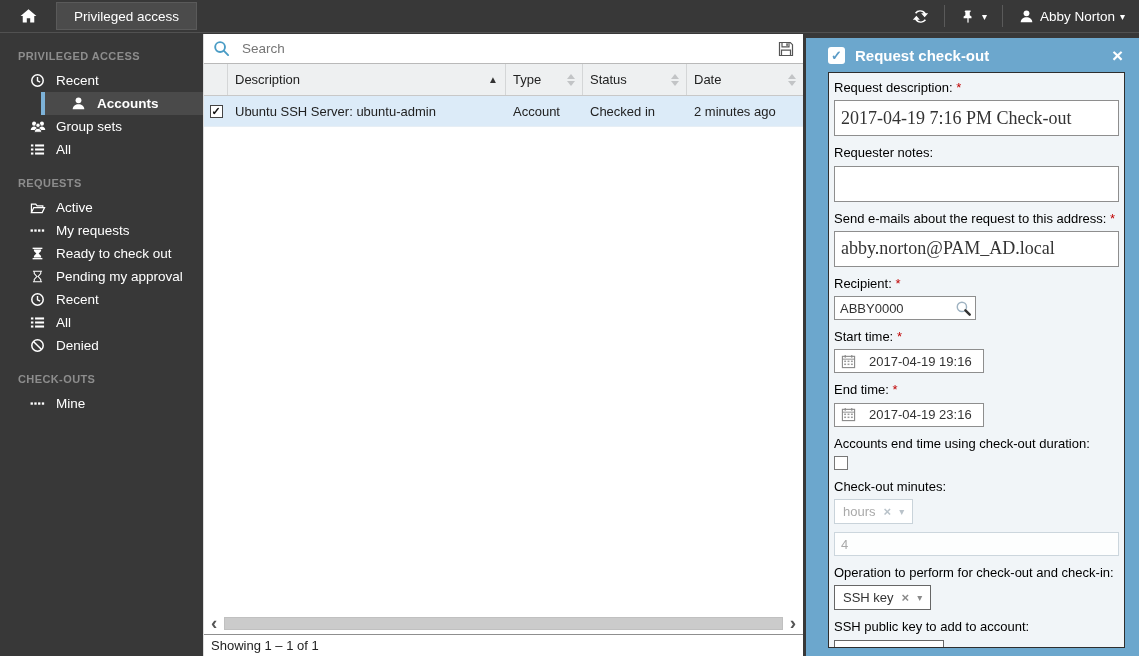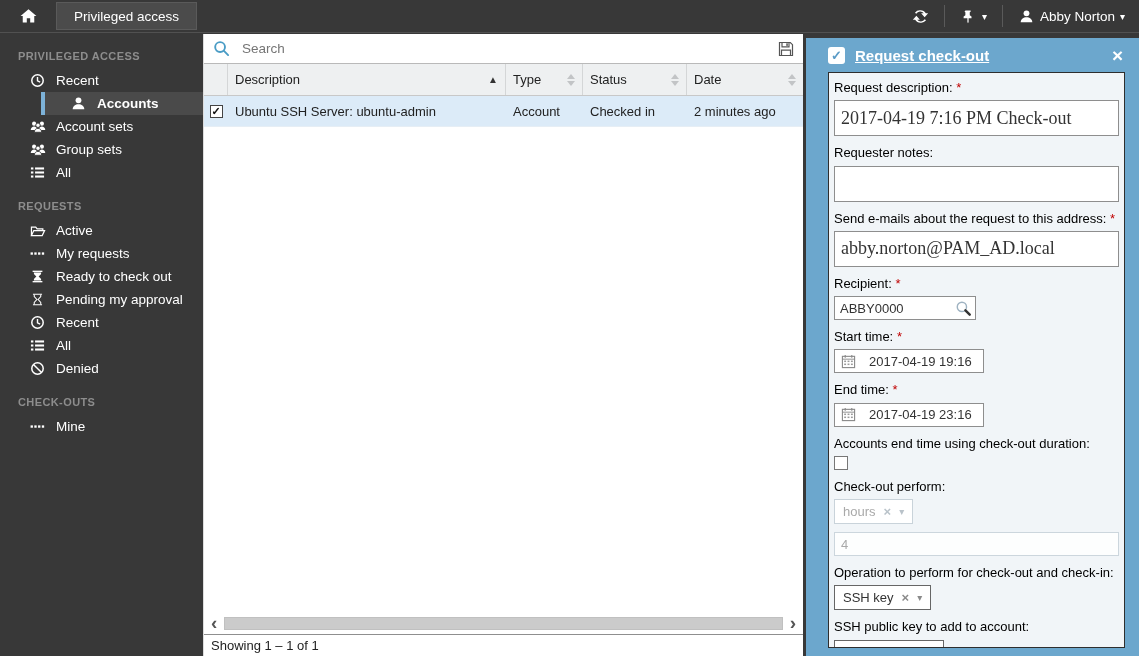--- a/index.html
+++ b/index.html
@@ -58,21 +58,21 @@
   .track { flex:1; height:13px; background:#cbcbcb; border:1px solid #c0c0c0; cursor:pointer; }
   .statusbar { height:22px; border-top:1px solid #8f8f8f; font-size:13px; color:#222;
     display:flex; align-items:center; padding:0 7px; flex:none; }
 
   
   .panel { position:absolute; left:806px; top:38px; right:0; bottom:0; background:#6ca7cd;
     display:flex; flex-direction:column; }
   .panel-hdr { height:34px; display:flex; align-items:center; padding:0 16px 0 22px; color:#fff; flex:none; }
   .hdr-check { width:17px; height:17px; background:#fff; border-radius:3px; color:#5a9bc6; font-weight:bold;
     font-size:13px; display:flex; align-items:center; justify-content:center; margin-right:10px; }
-  .panel-title { font-size:15px; font-weight:bold; flex:1;text-decoration:underline; }
+  .panel-title { font-size:15px; font-weight:bold; flex:1; }
   .close-x { font-size:19px; font-weight:bold; cursor:pointer; line-height:1; }
   .panel-body { flex:1; margin:0 14px 8px 22px; background:#f1f5f8; border:1px solid #2e2e2e;
     padding:7px 5px; overflow:hidden; font-size:13px; color:#111; }
   .fld { margin-bottom:9px; }
   .flabel { margin-bottom:4px; line-height:1.25; color:#000; }
   .req { color:#c00000; }
   .tinput { width:100%; height:36px; border:1px solid #8e8e8e; padding:0 6px; font-size:18px; color:#333;
     background:#fff; font-family:Liberation Serif, serif; outline:none; }
   .recipient-box { width:142px; height:24px; border:1px solid #8e8e8e; background:#fff;
     display:flex; align-items:center; padding-right:3px; }
@@ -164,35 +164,20 @@
           <g fill="currentColor">
             <circle cx="4.6" cy="4.8" r="2.3"></circle>
             <circle cx="13.4" cy="4.8" r="2.3"></circle>
             <path d="M.8 12c.2-2.6 1.9-4 3.8-4s3.6 1.4 3.8 4z"></path>
             <path d="M9.6 12c.2-2.6 1.9-4 3.8-4s3.6 1.4 3.8 4z"></path>
             <circle cx="9" cy="6.6" r="2.5" stroke="#383838" stroke-width="1"></circle>
             <path d="M4.8 14.5c.2-2.9 2.1-4.4 4.2-4.4s4 1.5 4.2 4.4z" stroke="#383838" stroke-width="1"></path>
           </g>
         </svg>
       </span>
-    <span>Account sets</span>
-  </div>
-  <div class="side-item">
-    <span class="icn">
-        <svg viewBox="0 0 18 16" width="16" height="15">
-          <g fill="currentColor">
-            <circle cx="4.6" cy="4.8" r="2.3"></circle>
-            <circle cx="13.4" cy="4.8" r="2.3"></circle>
-            <path d="M.8 12c.2-2.6 1.9-4 3.8-4s3.6 1.4 3.8 4z"></path>
-            <path d="M9.6 12c.2-2.6 1.9-4 3.8-4s3.6 1.4 3.8 4z"></path>
-            <circle cx="9" cy="6.6" r="2.5" stroke="#383838" stroke-width="1"></circle>
-            <path d="M4.8 14.5c.2-2.9 2.1-4.4 4.2-4.4s4 1.5 4.2 4.4z" stroke="#383838" stroke-width="1"></path>
-          </g>
-        </svg>
-      </span>
     <span>Group sets</span>
   </div>
   <div class="side-item">
     <span class="icn">
         <svg viewBox="0 0 16 16" width="15" height="15" fill="currentColor">
           <rect x="1" y="2.6" width="2.6" height="2.2"></rect>
           <rect x="5.4" y="2.6" width="9.6" height="2.2"></rect>
           <rect x="1" y="6.9" width="2.6" height="2.2"></rect>
           <rect x="5.4" y="6.9" width="9.6" height="2.2"></rect>
           <rect x="1" y="11.2" width="2.6" height="2.2"></rect>
@@ -445,21 +430,21 @@
         <span>2017-04-19 23:16</span>
       </div>
     </div>
 
     <div class="fld">
       <div class="flabel"><span>Accounts end time using check-out duration:</span></div>
       <div class="cbox"></div>
     </div>
 
     <div class="fld">
-      <div class="flabel"><span>Check-out perform:</span></div>
+      <div class="flabel"><span>Check-out minutes:</span></div>
       <div class="selbox disabled" style="margin-bottom:8px;">
         <span>hours</span>
         <span class="clr">×</span>
         <span class="car">▾</span>
       </div>
       <input class="dinput" type="text" disabled="" value="4" style="">
     </div>
 
     <div class="fld">
       <div class="flabel"><span>Operation to perform for check-out and check-in:</span></div>

